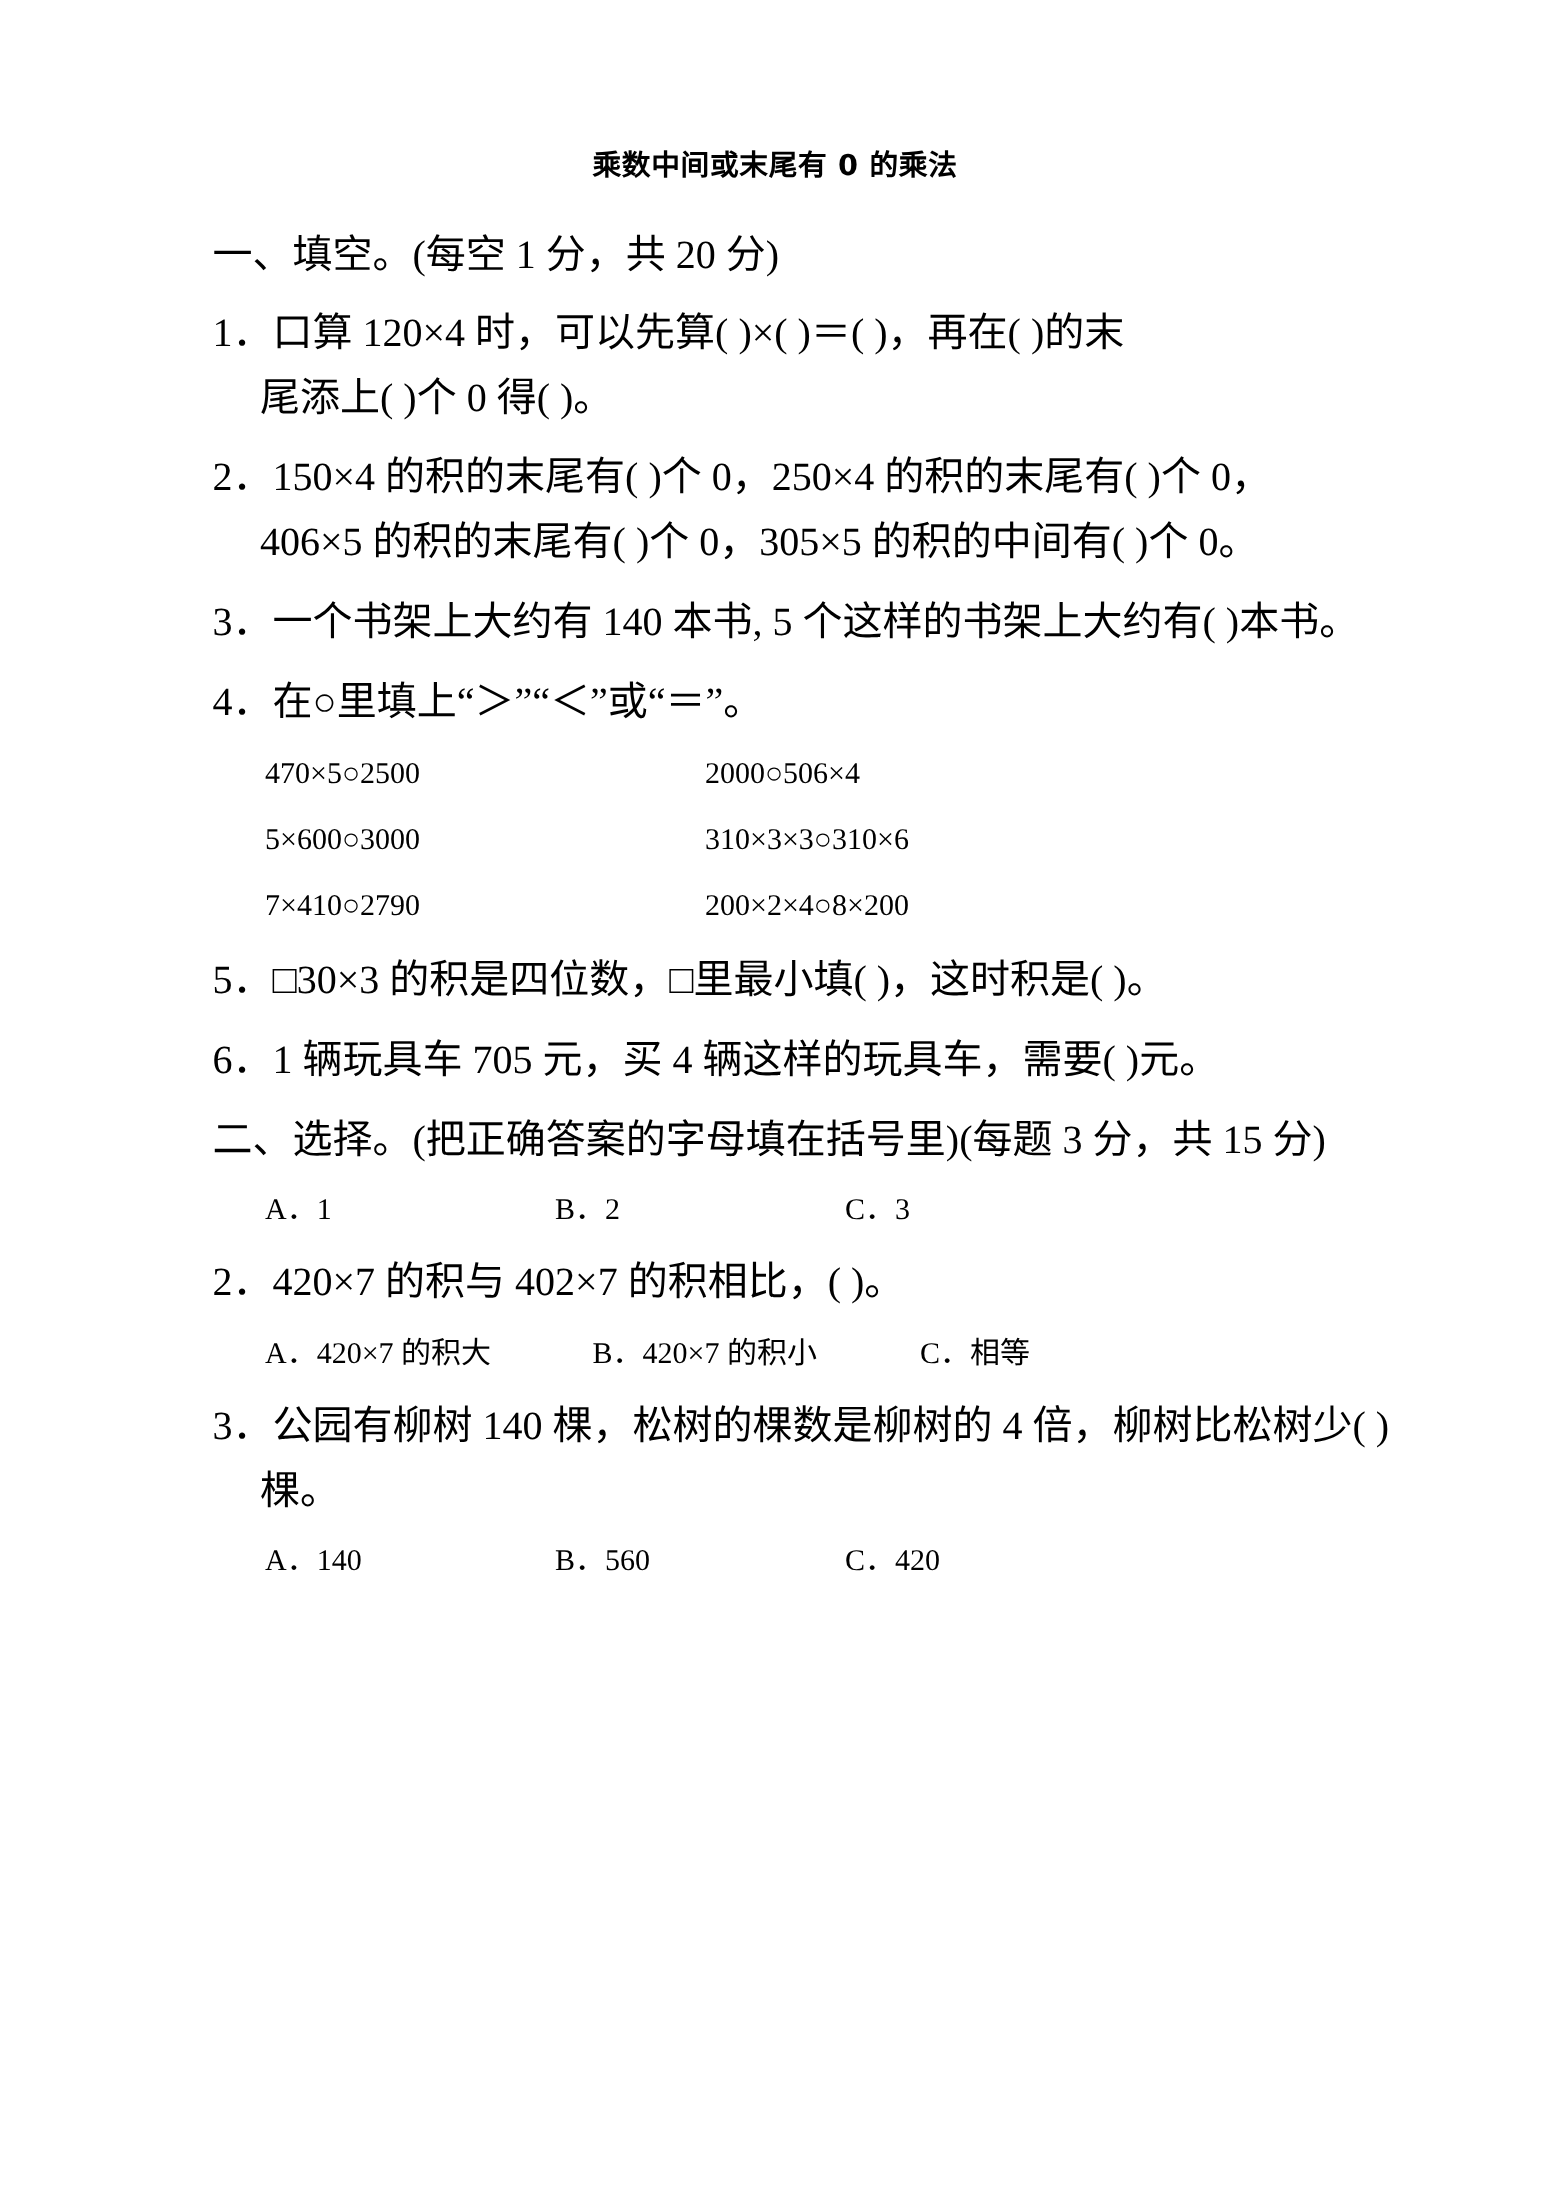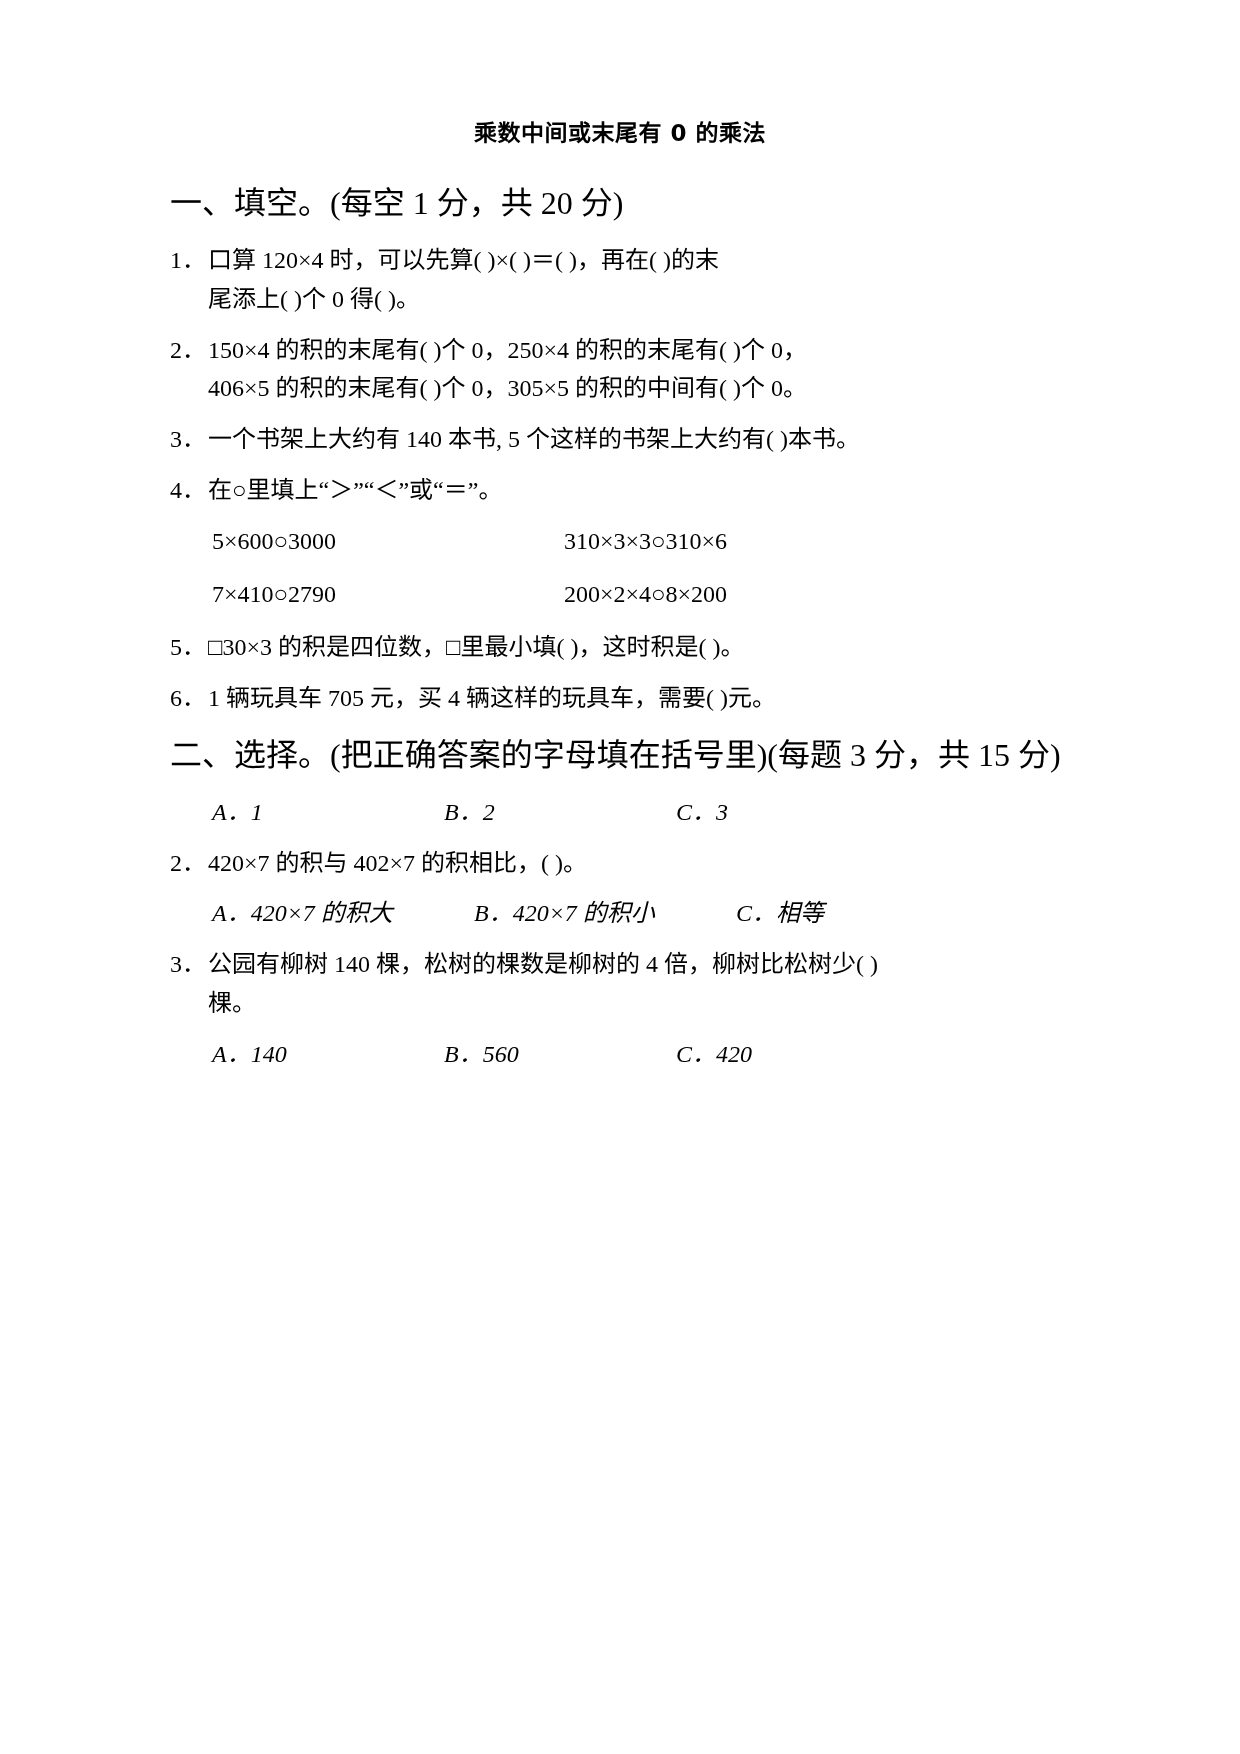--- a/index.html
+++ b/index.html
@@ -38,21 +38,21 @@
     font-size: 32px;
     line-height: 1.35;
     margin: 0 0 16px 0;
     white-space: nowrap;
   }
   .section-spacer-top { margin-top: 16px; }
 
   
   .question {
     margin: 0 0 12px 0;
-    font-size: 24px;
+    font-size: 32px;
     line-height: 1.62;
   }
   .q-line {
     display: block;
     white-space: nowrap;
   }
   .q-num {
     display: inline-block;
     min-width: 38px;
   }
@@ -75,21 +75,20 @@
   .cmp-left  { width: 352px; flex: none; white-space: nowrap; }
   .cmp-right { white-space: nowrap; }
 
   
   .options {
     display: flex;
     font-size: 24px;
     line-height: 1.62;
     margin: 10px 0 12px 0;
     padding-left: 42px;
-    font-style: italic;
   }
   .options.wide .opt-a { width: 232px; flex: none; }
   .options.wide .opt-b { width: 232px; flex: none; }
   .options.narrow .opt-a { width: 262px; flex: none; }
   .options.narrow .opt-b { width: 262px; flex: none; }
   .opt { white-space: nowrap; }
 </style>
 </head>
 <body>
 
@@ -111,20 +110,25 @@
 
   <div class="question">
     <span class="q-line"><span class="q-num">3．</span><span>一个书架上大约有 140 本书, 5 个这样的书架上大约有(        )本书。</span></span>
   </div>
 
   <div class="question">
     <span class="q-line"><span class="q-num">4．</span><span>在○里填上“＞”“＜”或“＝”。</span></span>
   </div>
 
   <div class="cmp-grid">
+    <div class="cmp-row">
+      <span class="cmp-indent"></span>
+      <span class="cmp-left">470×5○2500</span>
+      <span class="cmp-right">2000○506×4</span>
+    </div>
     <div class="cmp-row">
       <span class="cmp-indent"></span>
       <span class="cmp-left">5×600○3000</span>
       <span class="cmp-right">310×3×3○310×6</span>
     </div>
     <div class="cmp-row">
       <span class="cmp-indent"></span>
       <span class="cmp-left">7×410○2790</span>
       <span class="cmp-right">200×2×4○8×200</span>
     </div>

